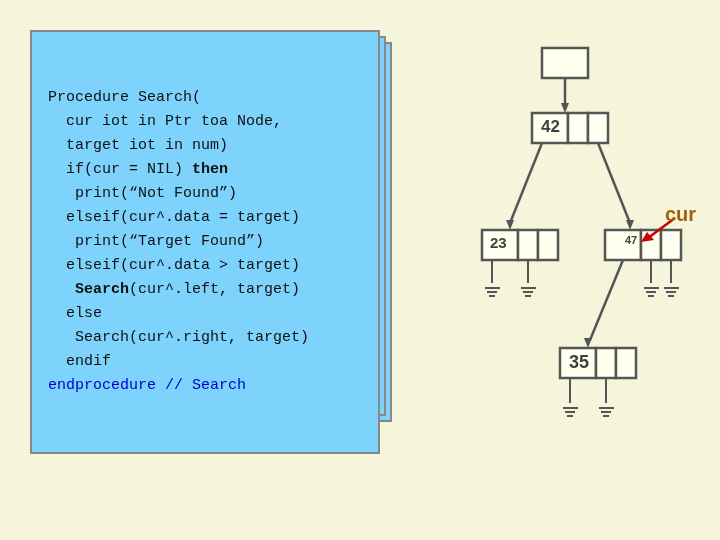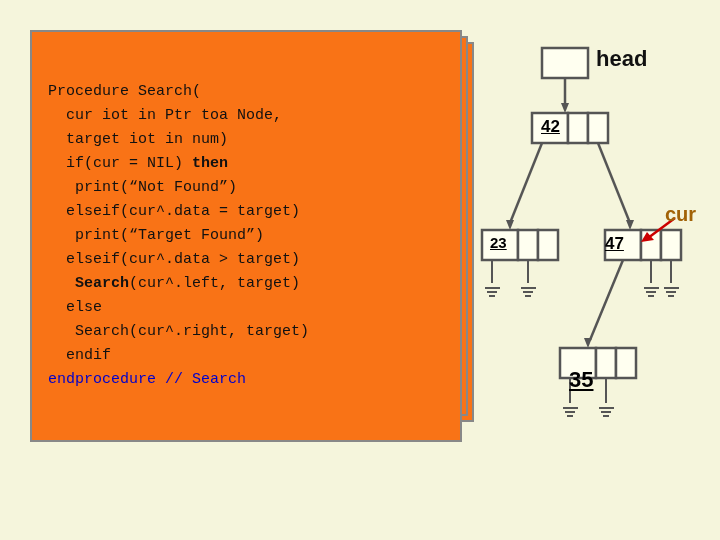--- a/index.html
+++ b/index.html
@@ -16,24 +16,24 @@
     .code-stack {
       position: absolute;
       top: 30px;
       left: 30px;
       width: 400px;
       height: 420px;
     }
 
     .code-card {
       position: absolute;
-      background: #f97316;
+      background: #7dd3fc;
       border: 2px solid #888;
-      padding: 24px 16px;
-      width: 432px;
+      padding: 30px 16px;
+      width: 350px;
       min-height: 380px;
     }
 
     .code-card:nth-child(1) { top: 12px; left: 12px; }
     .code-card:nth-child(2) { top: 6px; left: 6px; }
     .code-card:nth-child(3) { top: 0px; left: 0px; }
 
     .code-content {
       font-size: 15px;
       line-height: 1.6;
@@ -57,23 +57,22 @@
       right: 22px;
       font-size: 22px;
       font-weight: bold;
       color: #111;
       font-family: Arial, sans-serif;
     }
 
     .node-value {
       font-size: 18px;
       font-weight: bold;
-      color: #000000;
+      color: #404040;
       font-family: Arial, sans-serif;
-      text-decoration: underline;
     }
 
     
     .cur-label {
       position: absolute;
       font-size: 20px;
       font-weight: bold;
       color: #a16207;
       font-family: Arial, sans-serif;
     }
@@ -173,22 +172,21 @@
 
     <line x1="146" y1="360" x2="146" y2="385" stroke="#555" stroke-width="2"></line>
     <line x1="139" y1="390" x2="154" y2="390" stroke="#555" stroke-width="2"></line>
     <line x1="141" y1="394" x2="151" y2="394" stroke="#555" stroke-width="2"></line>
     <line x1="143" y1="398" x2="149" y2="398" stroke="#555" stroke-width="2"></line>
 
     <line x1="215" y1="200" x2="188" y2="220" stroke="#cc0000" stroke-width="2.5"></line>
     <polygon points="181,224 187,214 194,222" fill="#cc0000"></polygon>
   </svg>
 
-  <div class="head-label" style="top:28px; left:136px;">head</div>
 
   <div class="node-value" style="position:absolute; top:99px; left:81px; font-size:17px;">42</div>
   <div class="node-value" style="position:absolute; top:216px; left:30px; font-size:15px;">23</div>
-  <div class="node-value" style="position:absolute; top:216px; left:145px; font-size:17px;">47</div>
-  <div class="node-value" style="position:absolute; top:334px; left:109px; font-size:22px;margin-top:15px;">35</div>
+  <div class="node-value" style="position:absolute; top:216px; left:165px; font-size:11px;">47</div>
+  <div class="node-value" style="position:absolute; top:334px; left:109px; font-size:18px;">35</div>
 
   <div class="cur-label" style="position:absolute; top:185px; left:205px;">cur</div>
 
 </div>
 
 </body></html>

